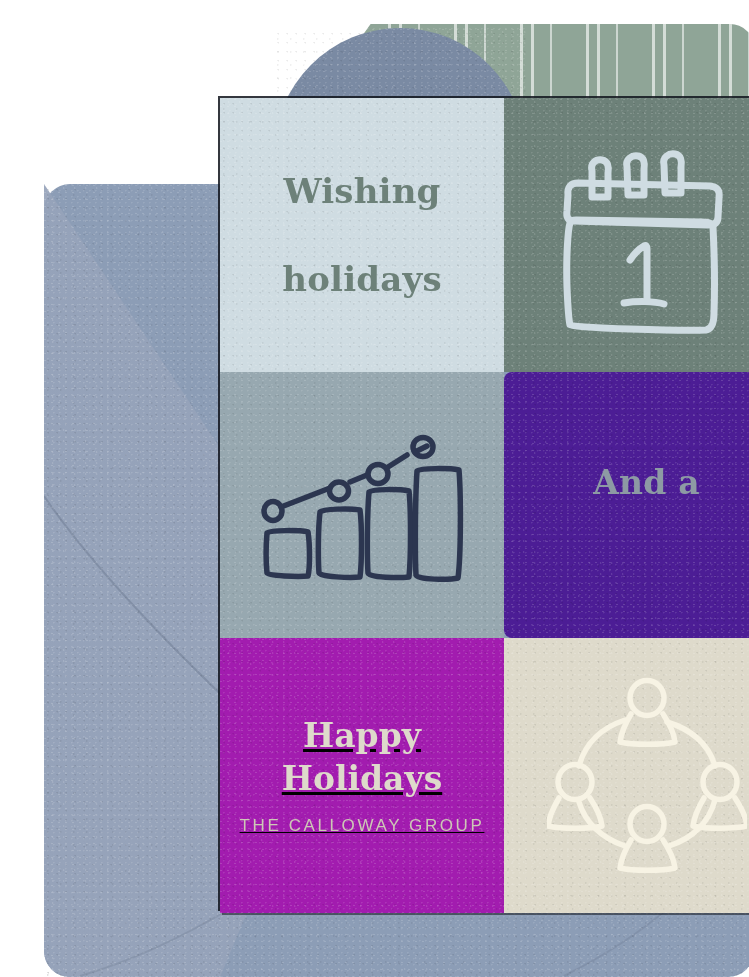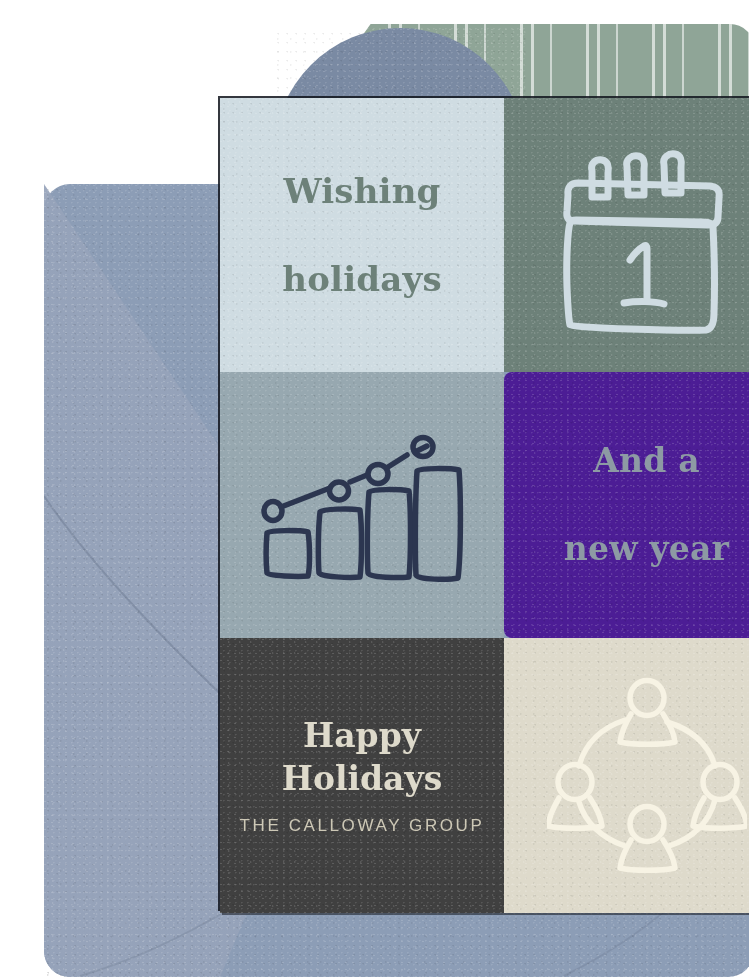--- a/index.html
+++ b/index.html
@@ -158,21 +158,21 @@
     overflow: hidden;
     display: flex;
     align-items: center;
     justify-content: center;
   }
 
   .p-lightblue { background: #cfdce2; }
   .p-sage      { background: #6d8179; }
   .p-slate     { background: #97a8b0; }
   .p-navy      { background: #4c1d95; border-radius: 8px; }
-  .p-cream     { background: #404040; }
+  .p-cream     { background: #a21caf; text-decoration: underline; }
   .p-tan       { background: #dedacb; }
 
   
   .headline {
     position: relative;
     z-index: 2;
     margin: 0;
     text-align: center;
     font-family: "DejaVu Serif", "Liberation Serif", serif;
     font-weight: 700;
@@ -300,21 +300,20 @@
           <path d="M162 66 C160 96 160 152 161 170 C163 175 195 175 203 173 C206 150 206 90 204 65 C194 63 166 63 162 66 Z"></path>
         </g>
       </svg>
     </div>
 
     <div class="panel p-navy">
       <div class="tex"></div>
       <p class="headline h-prosperous">
         <span>And a</span><br>
         <br>
-        <span>new year</span>
       </p>
     </div>
 
     <div class="panel p-cream">
       <div class="tex"></div>
       <div class="signoff-wrap">
         <p class="h-happy">
           <span>Happy</span><br>
           <span>Holidays</span>
         </p>

